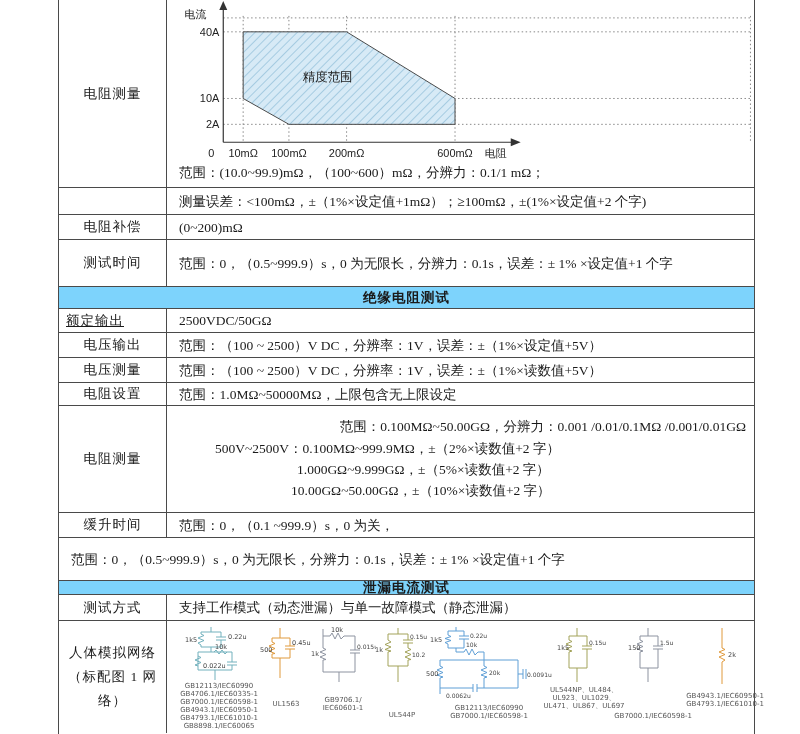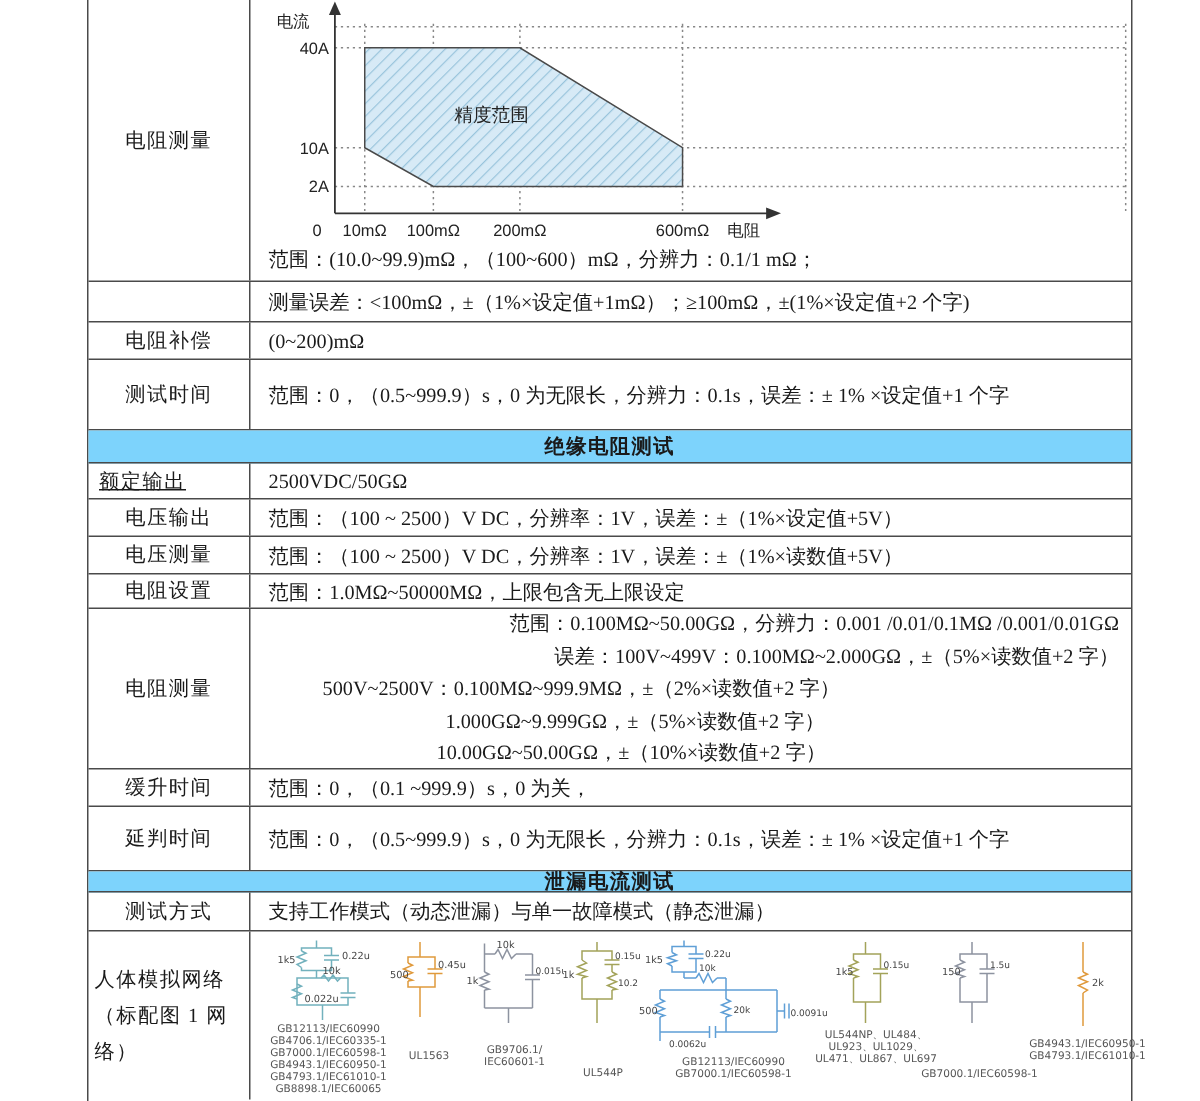--- a/index.html
+++ b/index.html
@@ -2,21 +2,21 @@
 <html><head>
 <meta charset="utf-8">
 <style>
   * { box-sizing: border-box; margin: 0; padding: 0; }
   html,body { width: 800px; height: 734px; background: #ffffff; overflow: hidden;
     font-family: "Liberation Serif","DejaVu Serif",serif; color: #1a1a1a; }
   .spec-table { position: absolute; left: 58px; top: 0; width: 697px; height: 740px;
     border-left: 1px solid #4a4a4a; border-right: 1px solid #4a4a4a; background:#fff; }
   .row { display: flex; border-bottom: 1px solid #4a4a4a; width: 100%; }
   .cell-l { flex: 0 0 108px; width: 108px; border-right: 1px solid #4a4a4a;
-    display: flex; align-items: center; justify-content: center; 
+    display: flex; align-items: center; justify-content: center; text-align: center;
     font-size: 13.5px; letter-spacing: 1px; padding: 0 4px; }
   .cell-l.left-align { justify-content: flex-start; padding-left: 7px; letter-spacing: 1px; text-decoration: underline; }
   .cell-r { flex: 1 1 auto; font-size: 13.5px; display: flex; flex-direction: column;
     justify-content: center; padding: 2px 8px 2px 12px; line-height: 21px; }
   .section-band { background: #7dd3fc; border-bottom: 1px solid #4a4a4a; text-align: center;
     font-weight: bold; font-size: 13.5px; letter-spacing: 1px; display:flex; align-items:center; justify-content:center; }
   .chart-cell { padding: 0 0 0 0; justify-content: flex-start; }
   .range-line { padding-left: 12px; height: 26px; line-height: 24px; font-size: 13.5px; }
   .ind-0 { padding-left: 0; text-align: right; } .ind-a { padding-left: 36px; }
   .ind-b { padding-left: 118px; } .ind-c { padding-left: 112px; }
@@ -116,34 +116,32 @@
 
   <div class="row" style="height:23px">
     <div class="cell-l">电阻设置</div>
     <div class="cell-r">范围：1.0MΩ~50000MΩ，上限包含无上限设定</div>
   </div>
 
   <div class="row" style="height:107px">
     <div class="cell-l">电阻测量</div>
     <div class="cell-r multi">
       <div class="ind-0">范围：0.100MΩ~50.00GΩ，分辨力：0.001 /0.01/0.1MΩ /0.001/0.01GΩ</div>
-      <div class="ind-0">误差：100V~499V：0.100MΩ~2.000GΩ，±（5%×读数值+2 字）</div>
       <div class="ind-a">500V~2500V：0.100MΩ~999.9MΩ，±（2%×读数值+2 字）</div>
       <div class="ind-b">1.000GΩ~9.999GΩ，±（5%×读数值+2 字）</div>
       <div class="ind-c">10.00GΩ~50.00GΩ，±（10%×读数值+2 字）</div>
     </div>
   </div>
 
   <div class="row" style="height:25px">
     <div class="cell-l">缓升时间</div>
     <div class="cell-r">范围：0，（0.1 ~999.9）s，0 为关，</div>
   </div>
 
   <div class="row" style="height:43px">
-    <div class="cell-l">延判时间</div>
     <div class="cell-r">范围：0，（0.5~999.9）s，0 为无限长，分辨力：0.1s，误差：± 1% ×设定值+1 个字</div>
   </div>
 
   <div class="section-band" style="height:14px">泄漏电流测试</div>
 
   <div class="row" style="height:26px">
     <div class="cell-l">测试方式</div>
     <div class="cell-r">支持工作模式（动态泄漏）与单一故障模式（静态泄漏）</div>
   </div>
 

